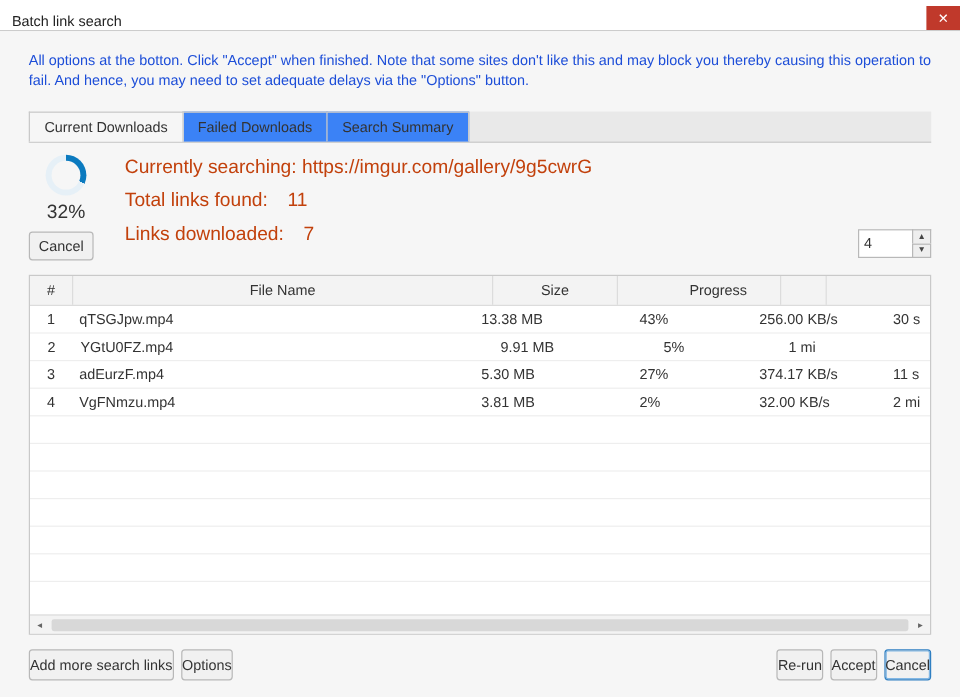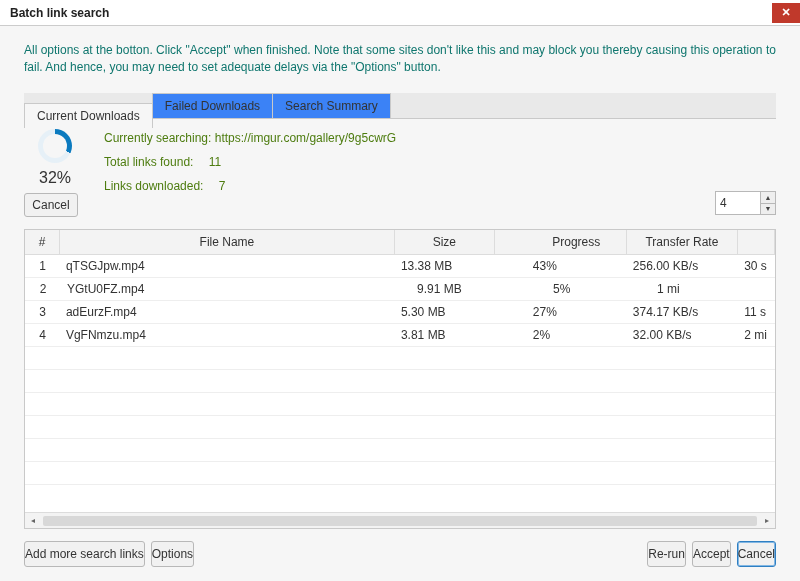--- a/index.html
+++ b/index.html
@@ -7,26 +7,25 @@
   font-family: "Segoe UI", Tahoma, sans-serif;
   font-size: 12px;
   color: #333;
   background: #fff;
   width: 800px;
   height: 581px;
   overflow: hidden;
 }
 .titlebar {
   display: flex;
-  align-items: center;
+  align-items: flex-end;
   justify-content: space-between;
   height: 26px;
   padding: 0 0 0 10px;
   border-bottom: 1px solid #ccc;
-  font-weight: bold;
 }
 .titlebar .title { font-size: 12px; color: #222; }
 .close-btn {
   width: 28px;
   height: 20px;
   background: #c0392b;
   display: flex;
   align-items: center;
   justify-content: center;
   color: #fff;
@@ -35,42 +34,42 @@
 }
 .dialog-body {
   padding: 16px 24px 14px 24px;
   background: #f6f6f6;
   height: 555px;
   display: flex;
   flex-direction: column;
 }
 .instructions {
   font-size: 12px;
-  color: #0f766e;
+  color: #1d4ed8;
   line-height: 1.45;
   margin-bottom: 16px;
 }
 .tabstrip {
   display: flex;
   border-bottom: 1px solid #c9c9c9;
   background: #e9e9e9;
 }
 .tab {
   padding: 5px 12px;
   font-size: 12px;
   border: 1px solid #c9c9c9;
   border-bottom: none;
   margin-right: -1px;
   background: #3b82f6;
   cursor: pointer;
 }
 .tab.active {
   background: #f6f6f6;
   position: relative;
-  top: 10px;
+  top: 0;
 }
 .status-area {
   display: flex;
   padding: 10px 0 12px 0;
   gap: 18px;
 }
 .pie-wrap { text-align: center; width: 62px; }
 .pie {
   width: 34px;
   height: 34px;
@@ -80,21 +79,21 @@
   position: relative;
 }
 .pie::after {
   content: '';
   position: absolute;
   inset: 5px;
   background: #f6f6f6;
   border-radius: 50%;
 }
 .pie-pct { font-size: 16px; color: #333; }
-.status-lines { flex: 1; font-size: 12px; color: #4d7c0f; padding-top: 2px;}
+.status-lines { flex: 1; font-size: 16px; color: #c2410c; padding-top: 2px;}
 .status-lines .line { margin-bottom: 10px; }
 .status-lines .val { display: inline-block; margin-left: 12px; }
 .cancel-small {
   width: 54px;
   text-align: center;
   padding: 4px 0;
   border: 1px solid #b8b8b8;
   background: #f1f1f1;
   font-size: 12px;
   cursor: pointer;
@@ -272,21 +271,20 @@
       </div>
     </div>
   </div>
 
   <div class="table-wrap">
     <div class="thead">
       <div class="cell c-idx">#</div>
       <div class="cell c-name">File Name</div>
       <div class="cell c-size">Size</div>
       <div class="cell c-prog">Progress</div>
-      <div class="cell c-rate">Transfer Rate</div>
       <div class="cell c-time"></div>
     </div>
     <div class="tbody" id="tbody">
         <div class="trow">
           <div class="cell c-idx">1</div>
           <div class="cell c-name">qTSGJpw.mp4</div>
           <div class="cell c-size">13.38 MB</div>
           <div class="cell c-prog">43%</div>
           <div class="cell c-rate">256.00 KB/s</div>
           <div class="cell c-time">30 s</div>

